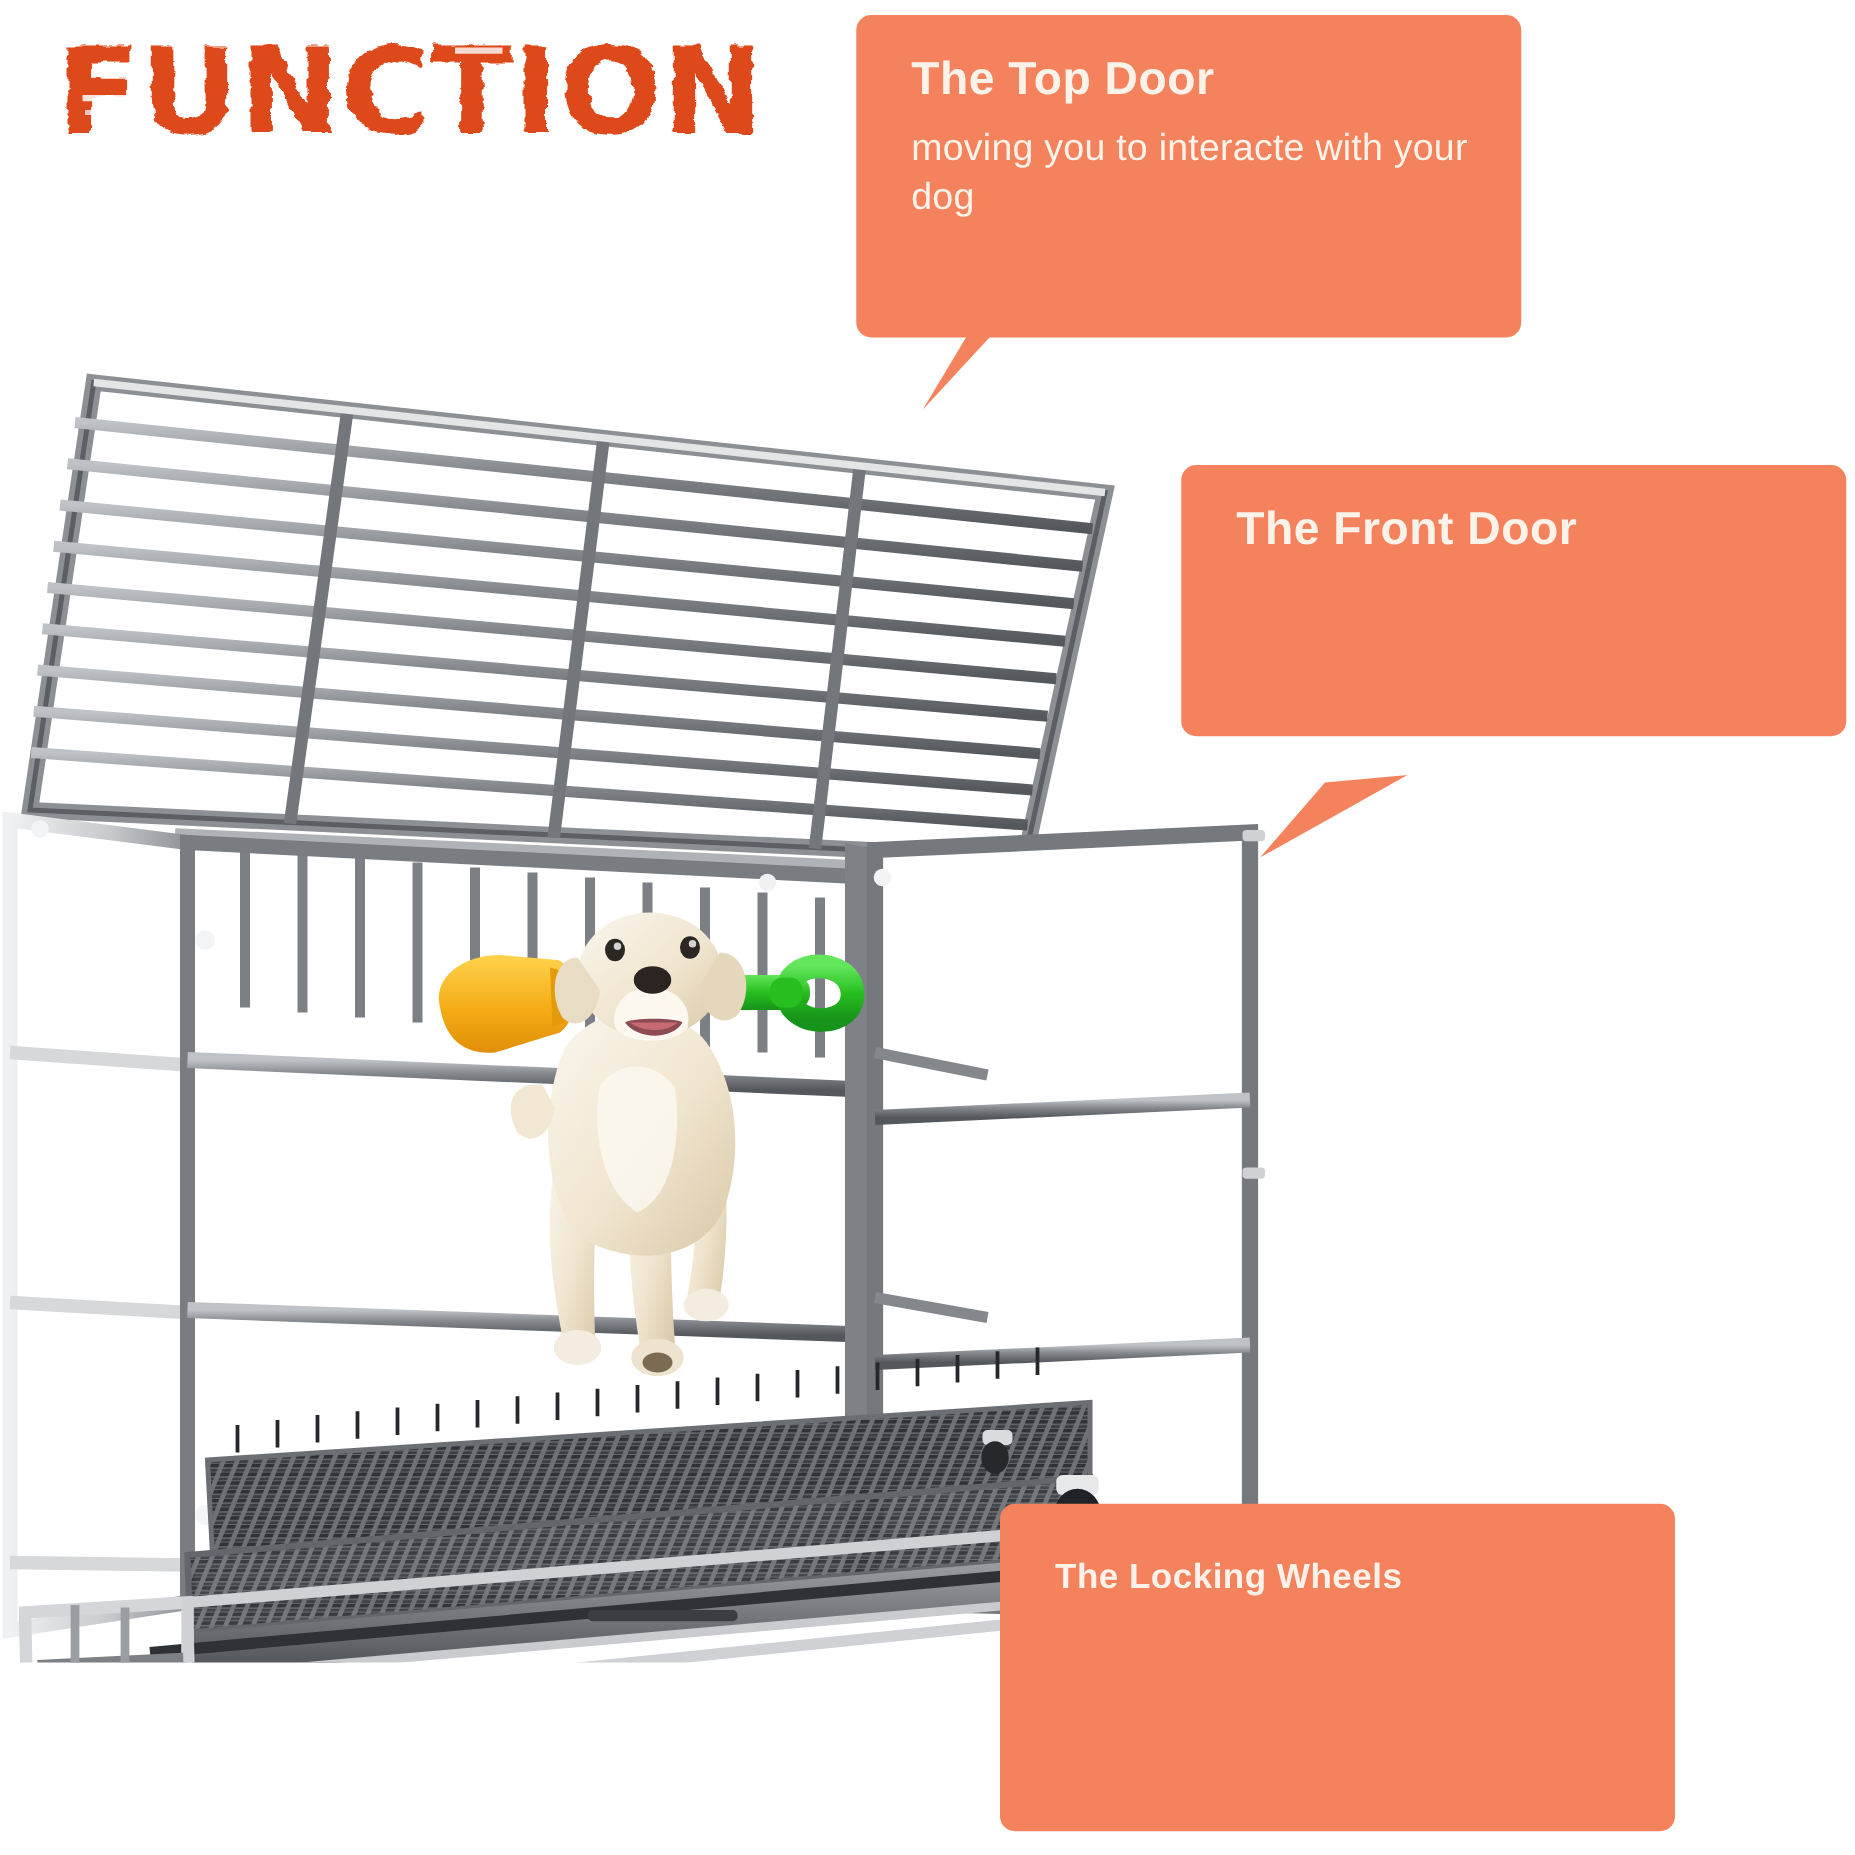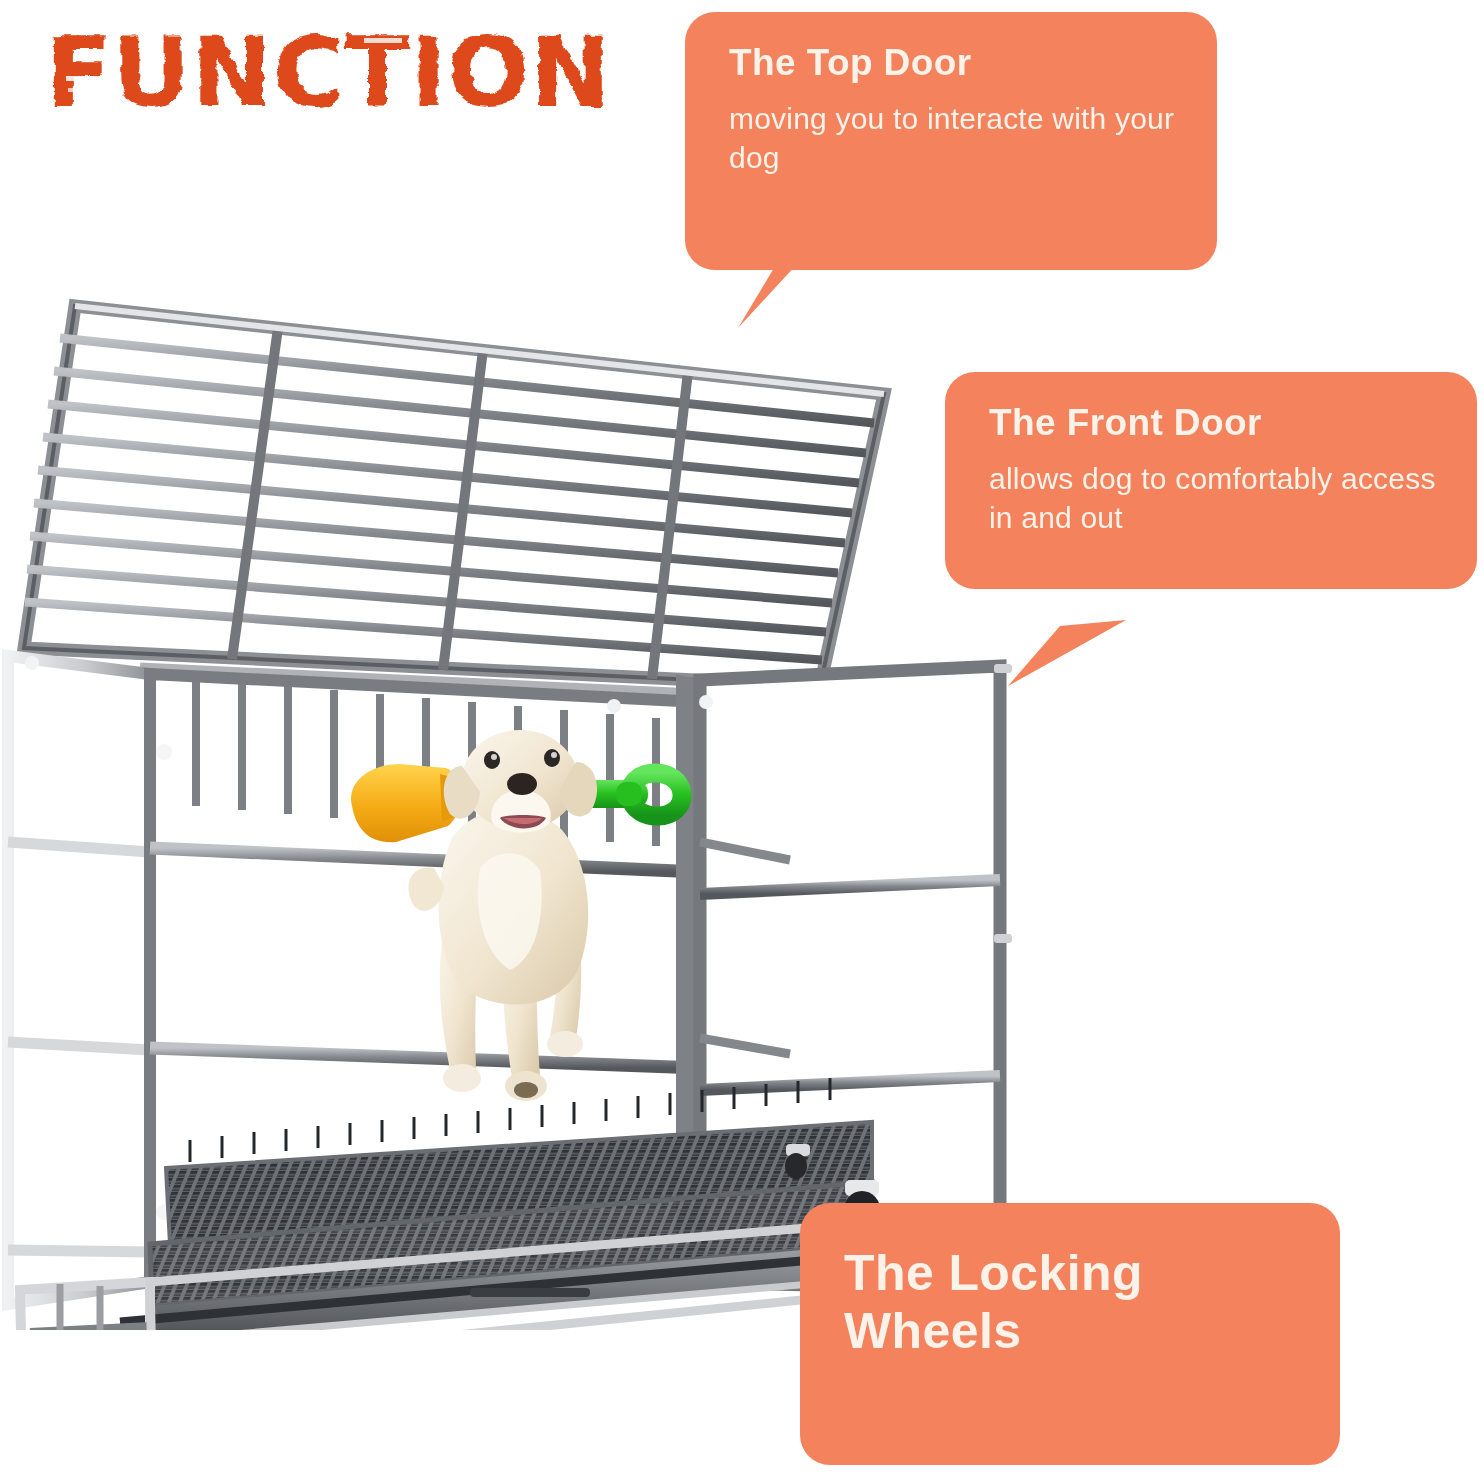--- a/index.html
+++ b/index.html
@@ -6,31 +6,31 @@
   body{width:1484px;height:1484px;position:relative;overflow:hidden;
        font-family:"Liberation Sans","DejaVu Sans",sans-serif;}
 
   
   #title-wrap{position:absolute;left:46px;top:18px;width:560px;height:112px;}
   #title-wrap svg{display:block;}
   .brush-text{font-family:"DejaVu Sans","Liberation Sans",sans-serif;
     font-weight:bold;font-size:96px;letter-spacing:1px;}
 
   
-  .bubble{position:absolute;box-sizing:border-box;border-radius:30px;
+  .bubble{position:absolute;box-sizing:border-box;border-radius:12px;
           color:#FBF3EA;padding:30px 34px 26px 44px;}
   .bubble .b-title{font-size:37px;font-weight:bold;line-height:1.15;
           letter-spacing:.4px;margin:0 0 14px 0;}
   .bubble .b-body{font-size:30px;line-height:1.30;letter-spacing:.2px;margin:0;}
 
   #bubble-top{left:685px;top:12px;width:532px;height:258px;}
   #bubble-front{left:945px;top:372px;width:532px;height:217px;}
   #bubble-wheels{left:800px;top:1203px;width:540px;height:262px;
                  padding-top:42px;}
-  #bubble-wheels .b-title{font-size:50px;margin-bottom:5px;}
+  #bubble-wheels .b-title{font-size:28px;margin-bottom:5px;}
   #bubble-wheels .b-body{font-size:29px;line-height:1.26;}
 
   
   #cage{position:absolute;left:0px;top:282px;width:1060px;height:1048px;}
   #cage svg{display:block;}
 
   
   #dog{position:absolute;left:400px;top:718px;width:220px;height:400px;}
   #toy{position:absolute;left:330px;top:752px;width:390px;height:110px;}
 </style>
@@ -355,21 +355,20 @@
 <div class="bubble" id="bubble-top" style="background:#F4825D;">
   <div class="b-title">The Top Door</div>
   <div class="b-body">moving you to interacte with your dog</div>
 </div>
 <svg style="position:absolute;left:660px;top:250px;width:180px;height:90px;">
   <polygon points="120,8 150,0 78,78" fill="#F4825D"></polygon>
 </svg>
 
 <div class="bubble" id="bubble-front" style="background:#F4825D;">
   <div class="b-title">The Front Door</div>
-  <div class="b-body">allows dog to comfortably access in and out</div>
 </div>
 <svg style="position:absolute;left:980px;top:620px;width:190px;height:80px;">
   <polygon points="80,6 146,0 28,66" fill="#F4825D"></polygon>
 </svg>
 
 <div class="bubble" id="bubble-wheels" style="background:#F4825D;">
   <div class="b-title">The Locking Wheels</div>
 </div>
 <svg style="position:absolute;left:840px;top:1160px;width:230px;height:90px;">
   <polygon points="24,88 150,88 18,56" fill="#F4825D"></polygon>

